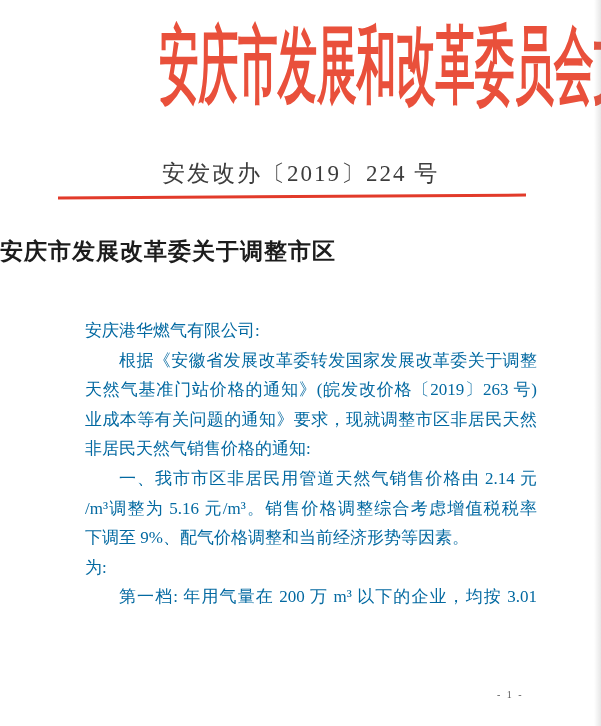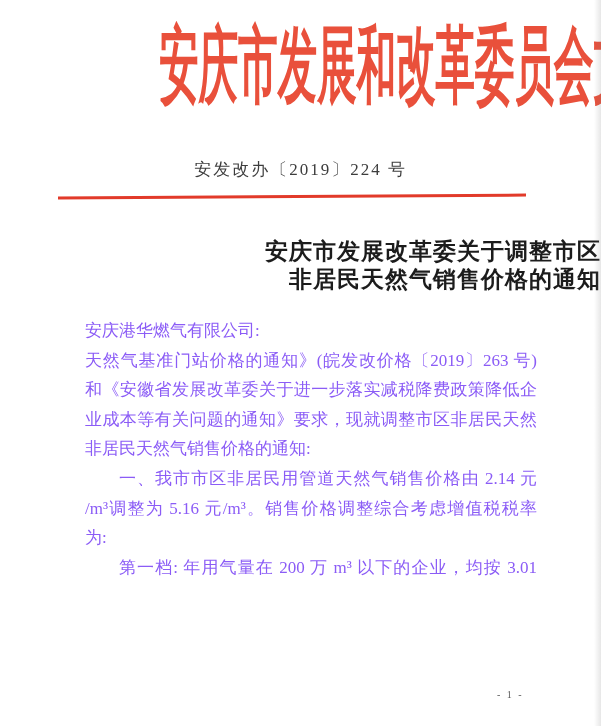--- a/index.html
+++ b/index.html
@@ -28,40 +28,40 @@
     line-height: 1.0;
     white-space: nowrap;
     transform: scaleX(0.47);
     transform-origin: center top;
     letter-spacing: 0px;
   }
   .doc-number {
     position: absolute; top: 158px; left: 0; width: 100%;
     text-align: center;
     color: #3d3d3d;
-    font-size: 17px;
+    font-size: 23px;
     letter-spacing: 2px;
   }
   .red-rule {
     position: absolute; top: 195px; left: 58px; width: 468px; height: 3px;
     background: #e23a2a;
     transform: rotate(-0.35deg);
   }
   .doc-title {
     position: absolute; top: 238px; left: 0; width: 100%;
-    text-align: right;
+    text-align: left;
     color: #1c1c1c;
     font-weight: bold;
     font-size: 23px;
     line-height: 28px;
     letter-spacing: 1px;
   }
   .body-text {
     position: absolute; top: 316px; left: 85px; width: 452px;
-    color: #8b5cf6;
+    color: #0369a1;
     font-size: 17px;
     line-height: 29.6px;
   }
   .line {
     text-align: justify;
     text-align-last: justify;
     white-space: nowrap;
   }
   .line.no-just {
     text-align: left;
@@ -81,31 +81,31 @@
 <div class="page">
 
   <div class="agency-header">安庆市发展和改革委员会文件</div>
 
   <div class="doc-number">安发改办〔2019〕224 号</div>
 
   <div class="red-rule"></div>
 
   <div class="doc-title">
     <div>安庆市发展改革委关于调整市区</div>
-    <div>非居民天然气销售价格的通知</div>
   </div>
 
   <div class="body-text">
     <div class="line no-just">安庆港华燃气有限公司:</div>
+    <div class="line indent">根据《安徽省发展改革委转发国家发展改革委关于调整</div>
     <div class="line">天然气基准门站价格的通知》(皖发改价格〔2019〕263 号)</div>
-    <div class="line">和《安徽省发展改革委关于进一步落实减税降费政策降低企</div>
     <div class="line">业成本等有关问题的通知》要求，现就调整市区非居民天然</div>
     <div class="line no-just">非居民天然气销售价格的通知:</div>
     <div class="line indent">一、我市市区非居民用管道天然气销售价格由 2.14 元</div>
     <div class="line">/m³调整为 5.16 元/m³。销售价格调整综合考虑增值税税率</div>
+    <div class="line no-just">下调至 9%、配气价格调整和当前经济形势等因素。</div>
     <div class="line no-just">为:</div>
     <div class="line indent">第一档: 年用气量在 200 万 m³ 以下的企业，均按 3.01</div>
   </div>
 
   <div class="page-number">- 1 -</div>
 
   <div class="scan-edge"></div>
 </div>
 
 </body></html>

